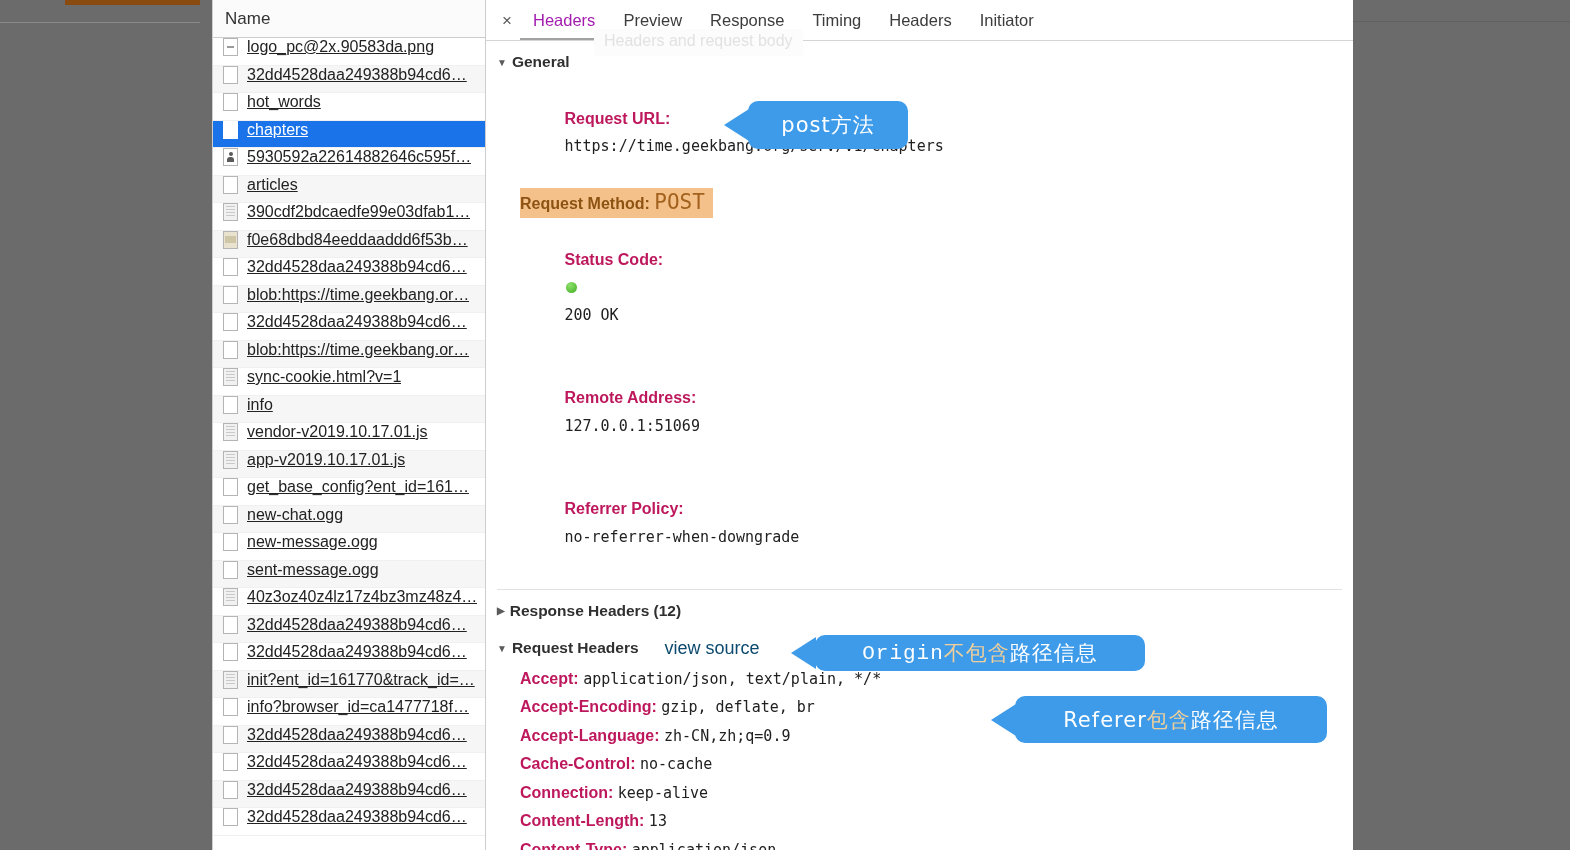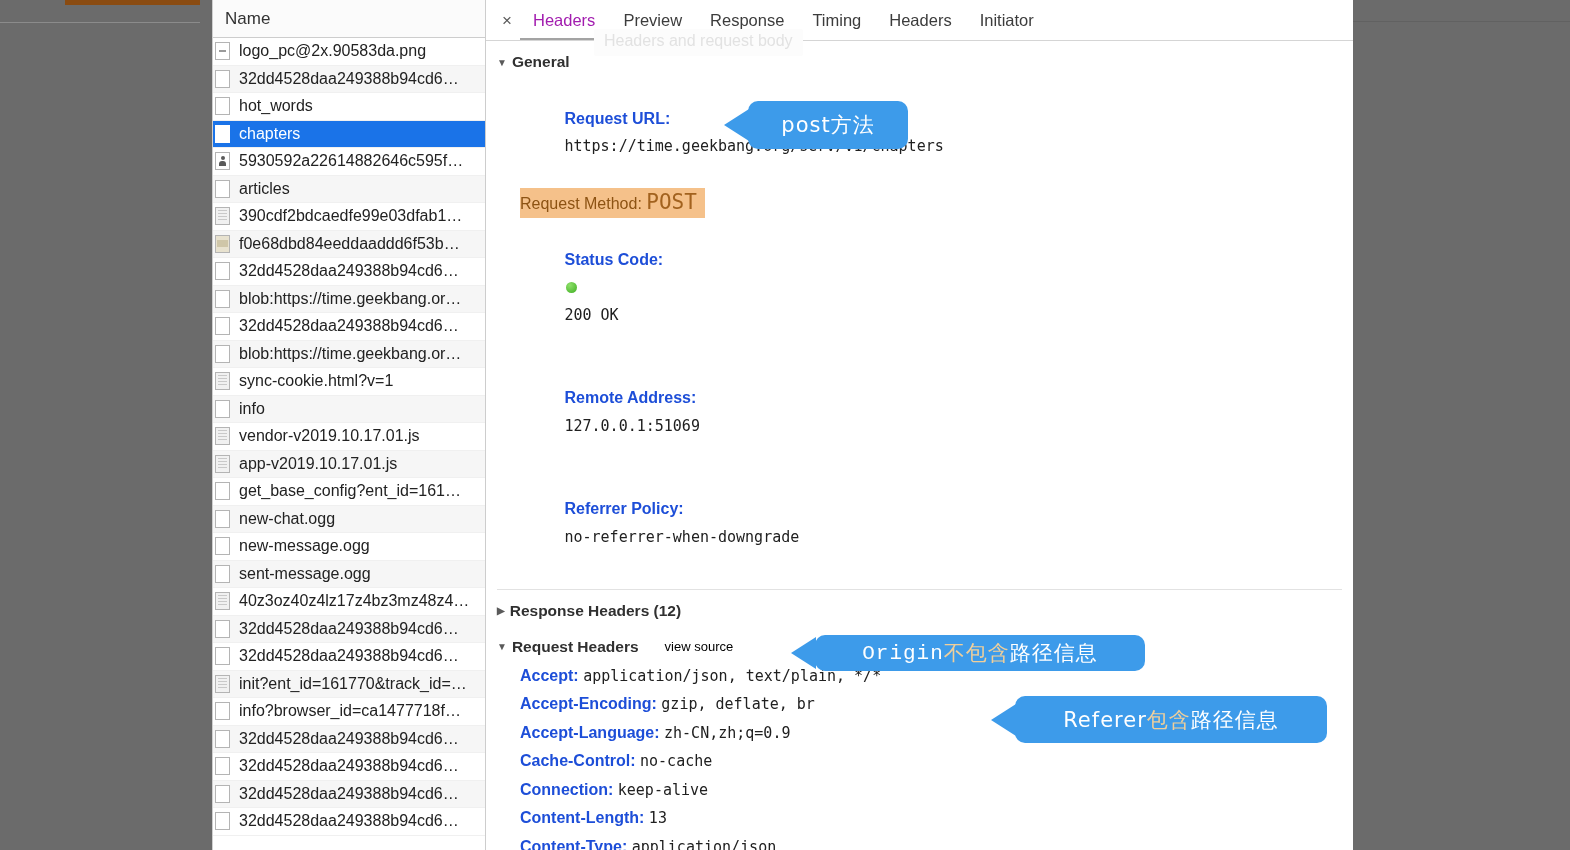--- a/index.html
+++ b/index.html
@@ -29,24 +29,24 @@
     overflow:hidden;
   }
   .req-head{
     height:38px;line-height:38px;box-sizing:border-box;
     border-bottom:1px solid #cdcdcd;
     background:#fbfbfb;
     font-size:17px;color:#333;padding-left:12px;font-weight:400;
   }
   .req-rows{position:relative;}
   .req-row{
-    height:27.5px;display:flex;align-items:center;
-    padding-left:2px;box-sizing:border-box;
+    height:27.5px;display:flex;
+    padding-left:10px;box-sizing:border-box;
     border-bottom:1px solid #f0f0f0;
-    font-size:16px;color:#222;white-space:nowrap;overflow:hidden;
+    font-size:16px;color:#222;white-space:nowrap;overflow:hidden;text-decoration:underline;
   }
   .req-row.odd{background:#f6f6f6;}
   .req-row.sel{background:#1a73e8;color:#fff;}
   .req-row .nm{overflow:hidden;text-overflow:ellipsis;white-space:nowrap;}
   .ficon{
     flex:0 0 auto;width:15px;height:18px;margin-right:9px;
     border:1px solid #b4b4b4;background:#fff;box-sizing:border-box;position:relative;
   }
   .ficon.doc{background:#fff;}
   .ficon.script{background:#f1f1f1;}
@@ -97,37 +97,37 @@
     pointer-events:none;
   }
 
   .content{position:absolute;left:0;top:41px;right:0;bottom:0;overflow:hidden;}
 
   .section-title{
     font-size:15.5px;font-weight:bold;color:#303030;
     padding:12px 0 6px 11px;display:flex;align-items:center;
   }
   .caret{display:inline-block;margin-right:5px;font-size:10px;color:#5a5a5a;}
-  .viewsrc{font-weight:normal;font-size:13px;color:#000000;margin-left:26px;}
+  .viewsrc{font-weight:normal;font-size:18px;color:#0c4a6e;margin-left:26px;}
 
   .hr{height:1px;background:#e2e2e2;margin:10px 11px 0 11px;}
 
   .hrow{
     font-size:16px;line-height:27.5px;padding-left:34px;color:#202020;
     font-family:"Liberation Sans",sans-serif;
     white-space:pre-wrap;word-break:break-all;
   }
-  .hk{font-weight:bold;color:#1d4ed8;}
+  .hk{font-weight:bold;color:#be185d;}
   .hv{font-family:"DejaVu Sans Mono","Liberation Mono",monospace;font-size:15px;color:#202020;}
   .hl-wrap{padding-left:34px;}
   .hl-box{
     background:#f5c18a;display:inline-block;padding:2px 8px 2px 0;
     font-size:16px;line-height:24px;
   }
-  .hl-box .hk{font-weight:normal;color:#8d5313;}
+  .hl-box .hk{font-weight:bold;color:#8d5313;}
   .hl-box .hv{color:#a2621e;font-family:"DejaVu Sans Mono","Liberation Mono",monospace;font-size:21px;}
 
   .status-dot{
     display:inline-block;width:11px;height:11px;border-radius:50%;
     background:radial-gradient(circle at 35% 30%,#8ee06a,#3fae23);
     margin:0 5px -1px 2px;
   }
 
   
   .callout{

